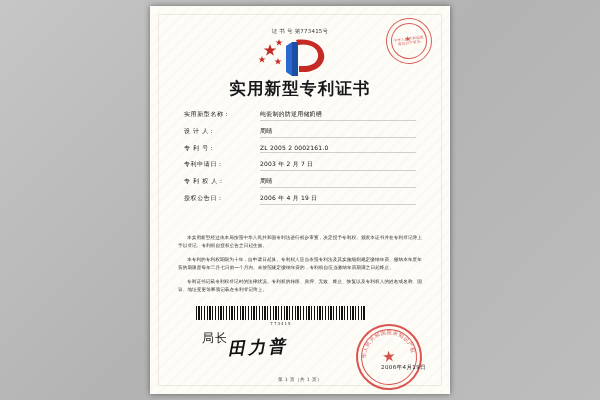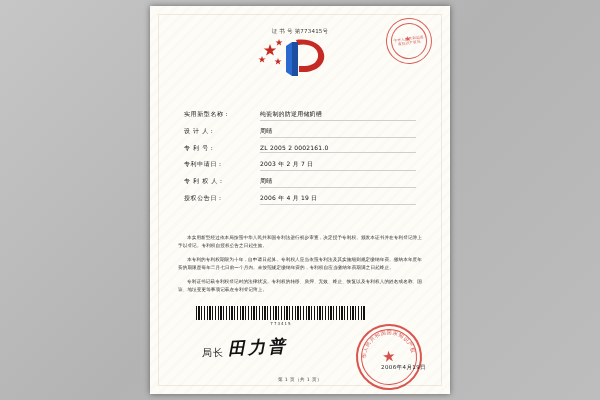--- a/index.html
+++ b/index.html
@@ -187,22 +187,22 @@
     text-align: center;
     font-size: 4px;
     color: #333;
     letter-spacing: 1px;
   }
 
   
   .sign-label {
     position: absolute;
     left: 52px;
-    top: 340px;
-    font-size: 10px;
+    top: 324px;
+    font-size: 12px;
     color: #1a1a1a;
     letter-spacing: 1px;
   }
   .signature {
     position: absolute;
     left: 78px;
     top: 330px;
     font-family: "DejaVu Serif", serif;
     font-size: 17px;
     color: #111;
@@ -311,20 +311,21 @@
         <path d="M34 10 L40 6 L40 40 L34 36 Z" fill="#2a6ad0"></path>
         <g fill="#c62a25">
           <polygon points="18,8 19.6,12.4 24.2,12.4 20.5,15.2 21.9,19.6 18,16.9 14.1,19.6 15.5,15.2 11.8,12.4 16.4,12.4"></polygon>
           <polygon points="27,3 27.9,5.5 30.5,5.5 28.4,7.1 29.2,9.6 27,8.1 24.8,9.6 25.6,7.1 23.5,5.5 26.1,5.5"></polygon>
           <polygon points="10,20 10.9,22.5 13.5,22.5 11.4,24.1 12.2,26.6 10,25.1 7.8,26.6 8.6,24.1 6.5,22.5 9.1,22.5"></polygon>
           <polygon points="26,22 26.9,24.5 29.5,24.5 27.4,26.1 28.2,28.6 26,27.1 23.8,28.6 24.6,26.1 22.5,24.5 25.1,24.5"></polygon>
         </g>
       </svg>
     </div>
 
+    <div class="title">实用新型专利证书</div>
 
     <div class="fields">
       <div class="field-row underline">
         <span class="field-label">实用新型名称：</span>
         <span class="field-value">纯瓷制的防逆用储奶槽</span>
       </div>
       <div class="field-row underline">
         <span class="field-label">设 计 人：</span>
         <span class="field-value">周晴</span>
       </div>

